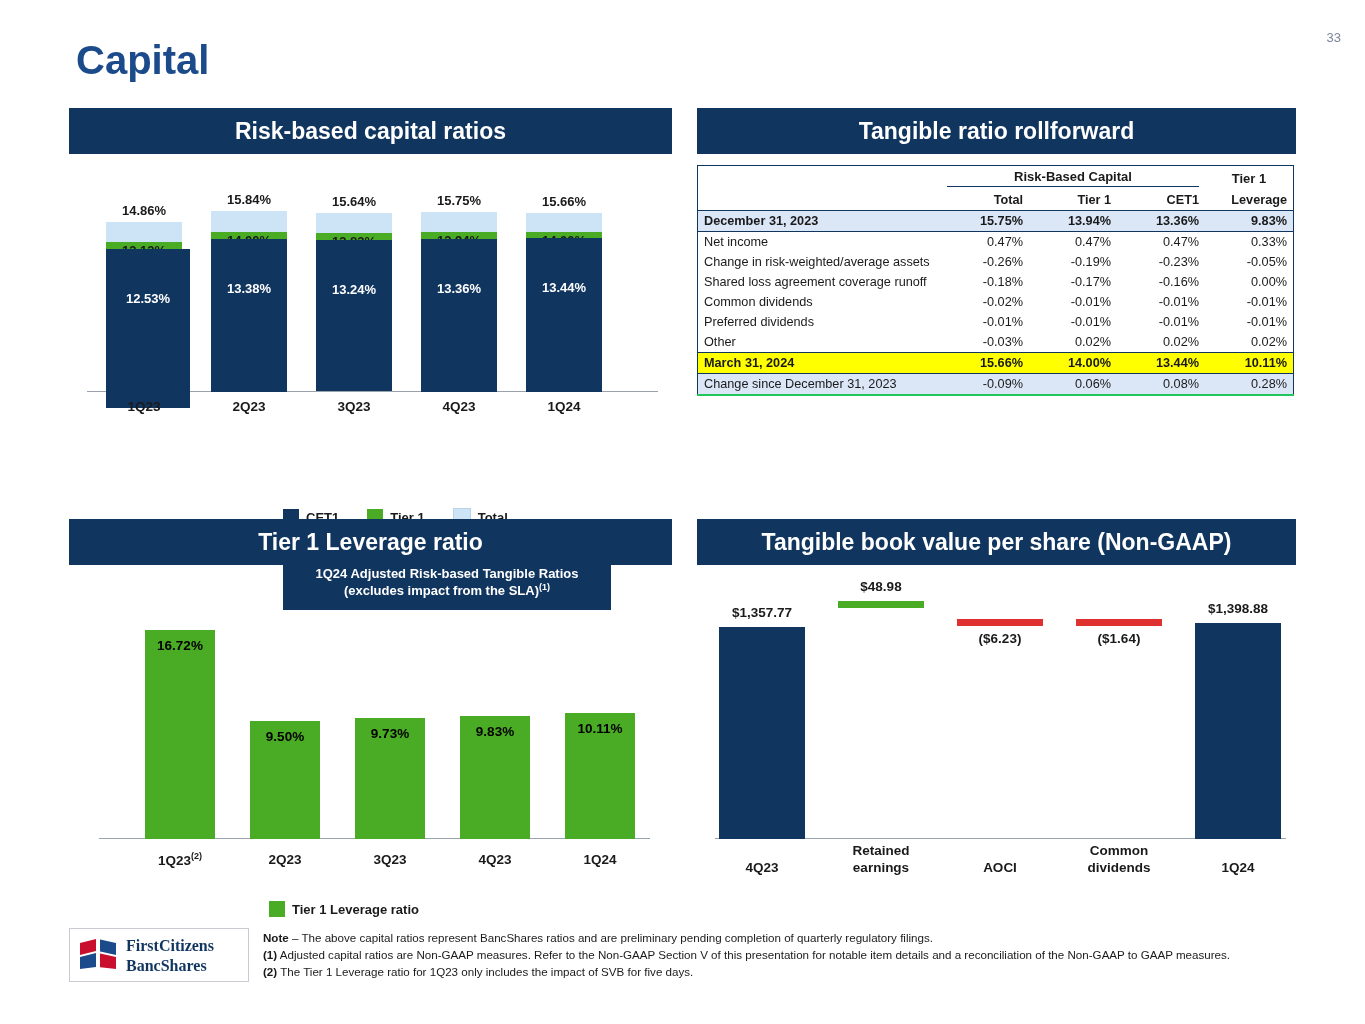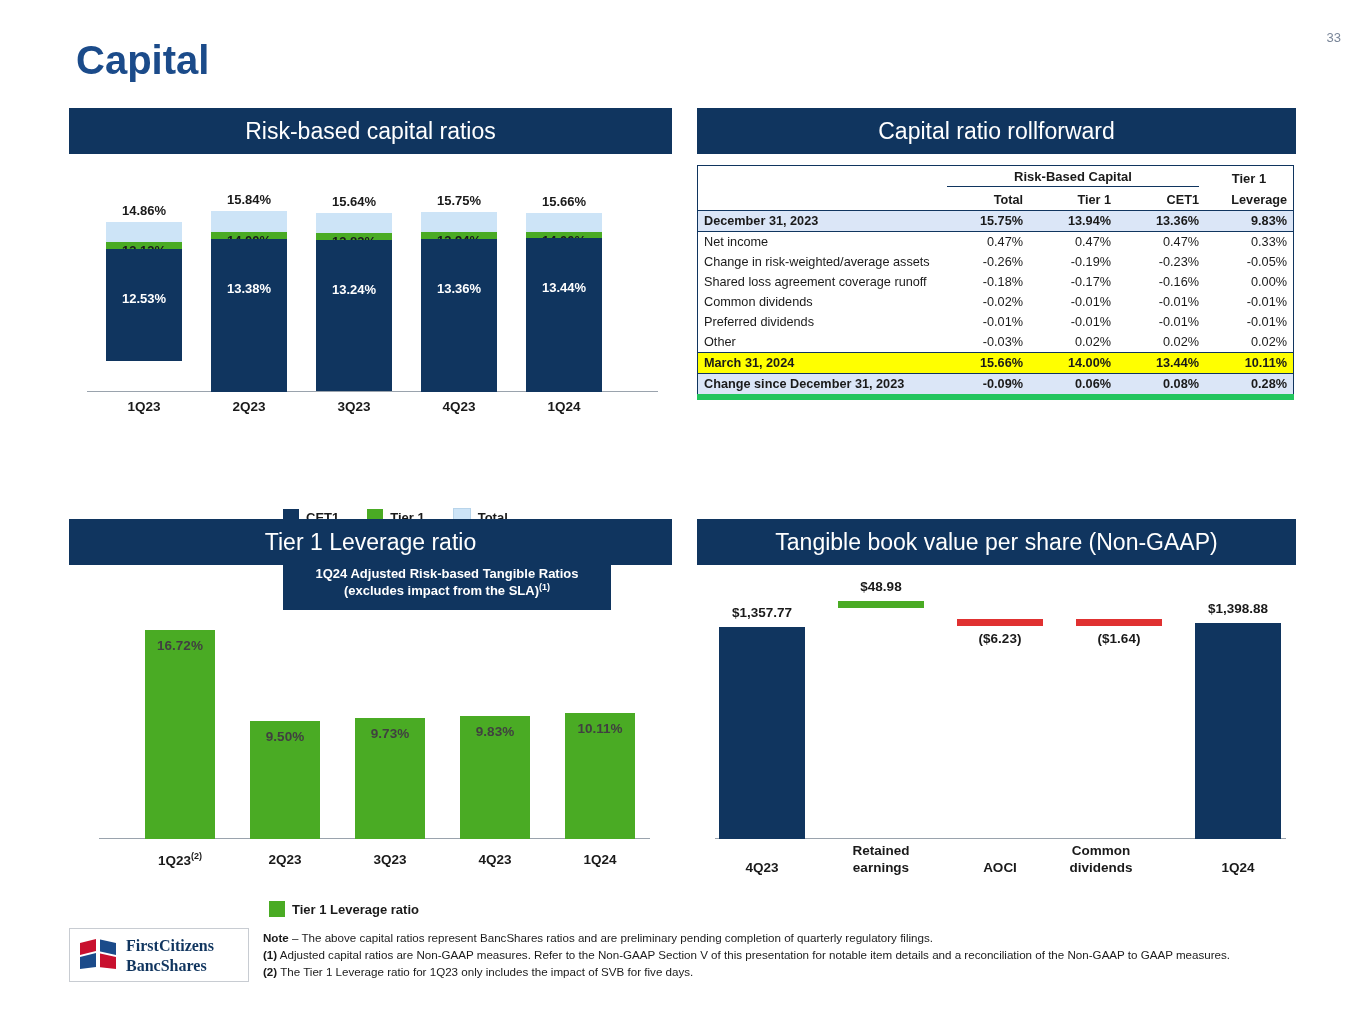--- a/index.html
+++ b/index.html
@@ -18,21 +18,21 @@
   .deck-title{
     position:absolute;left:76px;top:38px;
     font-size:40px;font-weight:bold;color:#1b4b8a;
     letter-spacing:0px;
   }
 
   
   .panel{position:absolute;}
   .panel-header{
     background:#10355f;color:#ffffff;
-    font-size:23px;font-weight:normal;
+    font-size:23px;font-weight:bold;
     text-align:center;
     display:flex;align-items:center;justify-content:center;
   }
 
   
   #panel-rbc{left:69px;top:108px;width:603px;}
   #panel-rbc .panel-header{height:46px;}
   .rbc-chart{position:relative;height:250px;margin-top:12px;}
   .rbc-group{position:absolute;bottom:24px;width:76px;}
   .rbc-bars{position:relative;width:76px;}
@@ -86,30 +86,30 @@
   }
   table.roll td,table.roll th{padding:3px 6px;}
   .roll-outer{border:1px solid #10355f;}
   .grp-head{text-align:center;font-weight:bold;font-size:13px;}
   .grp-head .ul{border-bottom:1px solid #10355f;display:block;padding-bottom:2px;}
   .colhead{text-align:center;font-weight:bold;border-bottom:1px solid #10355f;}
   .rowlabel{text-align:left;}
   .num{text-align:right;width:76px;}
   .r-shade{background:#dbe6f7;font-weight:bold;border-top:1px solid #10355f;border-bottom:1px solid #10355f;}
   .r-yellow{background:#ffff00;font-weight:bold;border-top:1px solid #10355f;border-bottom:1px solid #10355f;}
-  .r-last{background:#dbe6f7;font-weight:bold;border-bottom:6px solid #22c55e;}
+  .r-last{background:#dbe6f7;font-weight:normal;border-bottom:2px solid #22c55e;}
 
   
   #panel-t1{left:69px;top:519px;width:603px;}
   #panel-t1 .panel-header{height:46px;}
   .t1-chart{position:relative;height:300px;margin-top:14px;}
   .t1-bar{position:absolute;bottom:40px;width:70px;background:#4aab24;}
   .t1-bar .v{
     position:absolute;top:8px;left:0;right:0;text-align:center;
-    color:#404040;font-size:13.5px;font-weight:bold;
+    color:#000000;font-size:13.5px;font-weight:bold;
   }
   .t1-axis{position:absolute;left:30px;right:22px;bottom:40px;border-bottom:1px solid #9aa3ad;}
   .t1-xlabel{position:absolute;bottom:12px;width:90px;text-align:center;font-size:13.5px;font-weight:bold;}
 
   
   #panel-tbv{left:697px;top:519px;width:599px;}
   #panel-tbv .panel-header{height:46px;}
   .tbv-chart{position:relative;height:300px;margin-top:14px;}
   .tbv-bar{position:absolute;bottom:40px;width:86px;background:#10355f;}
   .tbv-mark{position:absolute;height:7px;}
@@ -139,21 +139,21 @@
   <div class="rbc-chart" id="rbc-chart">
     <div class="rbc-axis"></div>
   <div class="rbc-group" style="left: 37px;">
         <div class="rbc-bars" style="height: 170.084px; position: relative;">
           <div class="seg seg-total" style="height: 19.8012px;">
             <div class="seg-label lbl-total">14.86%</div>
           </div>
           <div class="seg seg-tier1" style="height: 6.86747px;">
             <div class="seg-label lbl-tier1">13.13%</div>
           </div>
-          <div class="seg seg-cet1" style="height: 112px;">
+          <div class="seg seg-cet1" style="height: 159px; padding-left: 8px;">
             <div class="seg-label lbl-cet1">12.53%</div>
           </div>
         </div>
       </div>
       <div class="rbc-xlabel" style="left: 37px;">1Q23</div>
       <div class="rbc-group" style="left: 142px;">
         <div class="rbc-bars" style="height: 181.301px; position: relative;">
           <div class="seg seg-total" style="height: 21.0602px;">
             <div class="seg-label lbl-total">15.84%</div>
           </div>
@@ -230,21 +230,21 @@
       <div class="adj-cell">14.42%</div>
     </div>
     <div class="adj-caption">
       <span>1Q24 Adjusted Risk-based Tangible Ratios</span><br>
       <span>(excludes impact from the SLA)</span><span class="sup">(1)</span>
     </div>
   </div>
 </div>
 
 <div class="panel" id="panel-roll">
-  <div class="panel-header">Capital ratio rollforward</div>
+  <div class="panel-header">Tangible ratio rollforward</div>
   <table class="roll roll-outer" id="roll-table">
     <thead>
       <tr>
         <th></th>
         <th class="grp-head" colspan="3">
           <span class="ul">Risk-Based Capital</span>
         </th>
         <th class="grp-head">
           <span>Tier 1</span>
         </th>
@@ -367,21 +367,21 @@
       <div class="tbv-xlabel" style="left: 5px; white-space: pre-line;">4Q23</div>
       <div class="tbv-mark" style="left: 141px; width: 86px; top: 22px; background: rgb(74, 171, 36);"></div>
       <div class="tbv-val" style="left: 124px; top: 0px;">$48.98</div>
       <div class="tbv-xlabel" style="left: 124px; white-space: pre-line;">Retained
 earnings</div>
       <div class="tbv-mark" style="left: 260px; width: 86px; top: 40px; background: rgb(224, 49, 49);"></div>
       <div class="tbv-val" style="left: 243px; top: 52px;">($6.23)</div>
       <div class="tbv-xlabel" style="left: 243px; white-space: pre-line;">AOCI</div>
       <div class="tbv-mark" style="left: 379px; width: 86px; top: 40px; background: rgb(224, 49, 49);"></div>
       <div class="tbv-val" style="left: 362px; top: 52px;">($1.64)</div>
-      <div class="tbv-xlabel" style="left: 344px; white-space: pre-line;">Common
+      <div class="tbv-xlabel" style="left: 362px; white-space: pre-line;">Common
 dividends</div>
       <div class="tbv-bar" style="left: 498px; height: 216px; background: rgb(16, 53, 95);"></div>
       <div class="tbv-val" style="left: 481px; top: 22px;">$1,398.88</div>
       <div class="tbv-xlabel" style="left: 481px; white-space: pre-line;">1Q24</div>
     </div>
 </div>
 
 <div class="footer">
   <div class="logo">
     <svg class="flag" viewBox="0 0 40 34">

